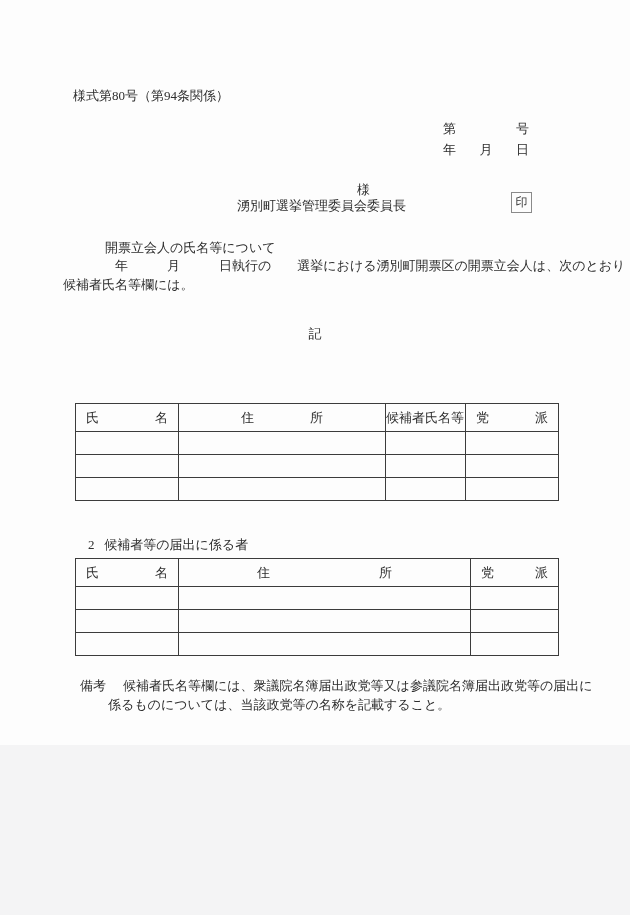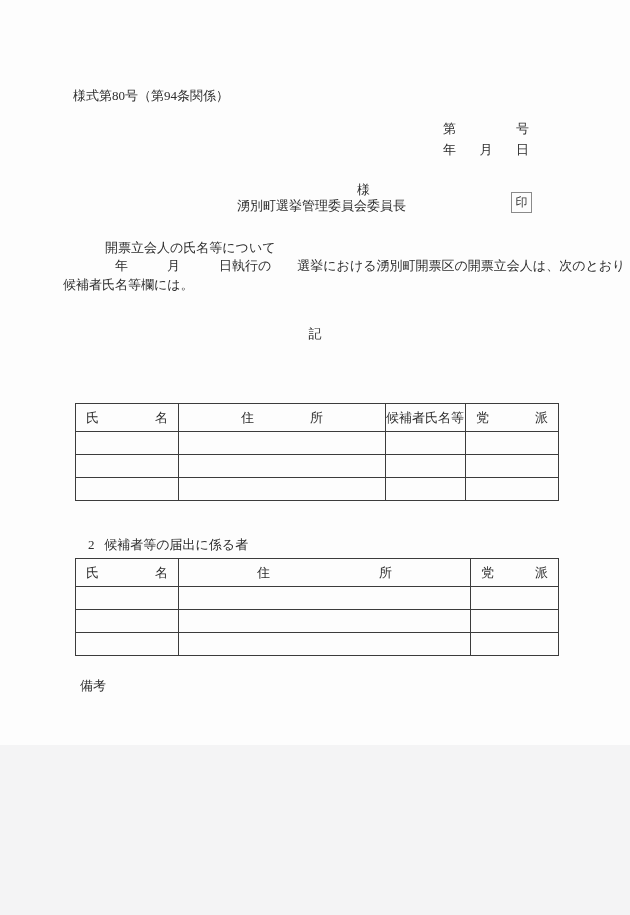--- a/index.html
+++ b/index.html
@@ -179,14 +179,16 @@
     </tr>
     <tr>
       <td></td>
           <td></td>
       <td></td>
     </tr>
   </tbody>
     </table>
 
   <div class="note-line" style="left:80px; top:677px;">備考</div>
+  <div class="note-line" style="left:123px; top:677px;">候補者氏名等欄には、衆議院名簿届出政党等又は参議院名簿届出政党等の届出に</div>
+  <div class="note-line" style="left:108px; top:696px;">係るものについては、当該政党等の名称を記載すること。</div>
 
 </div>
 
 </body></html>

